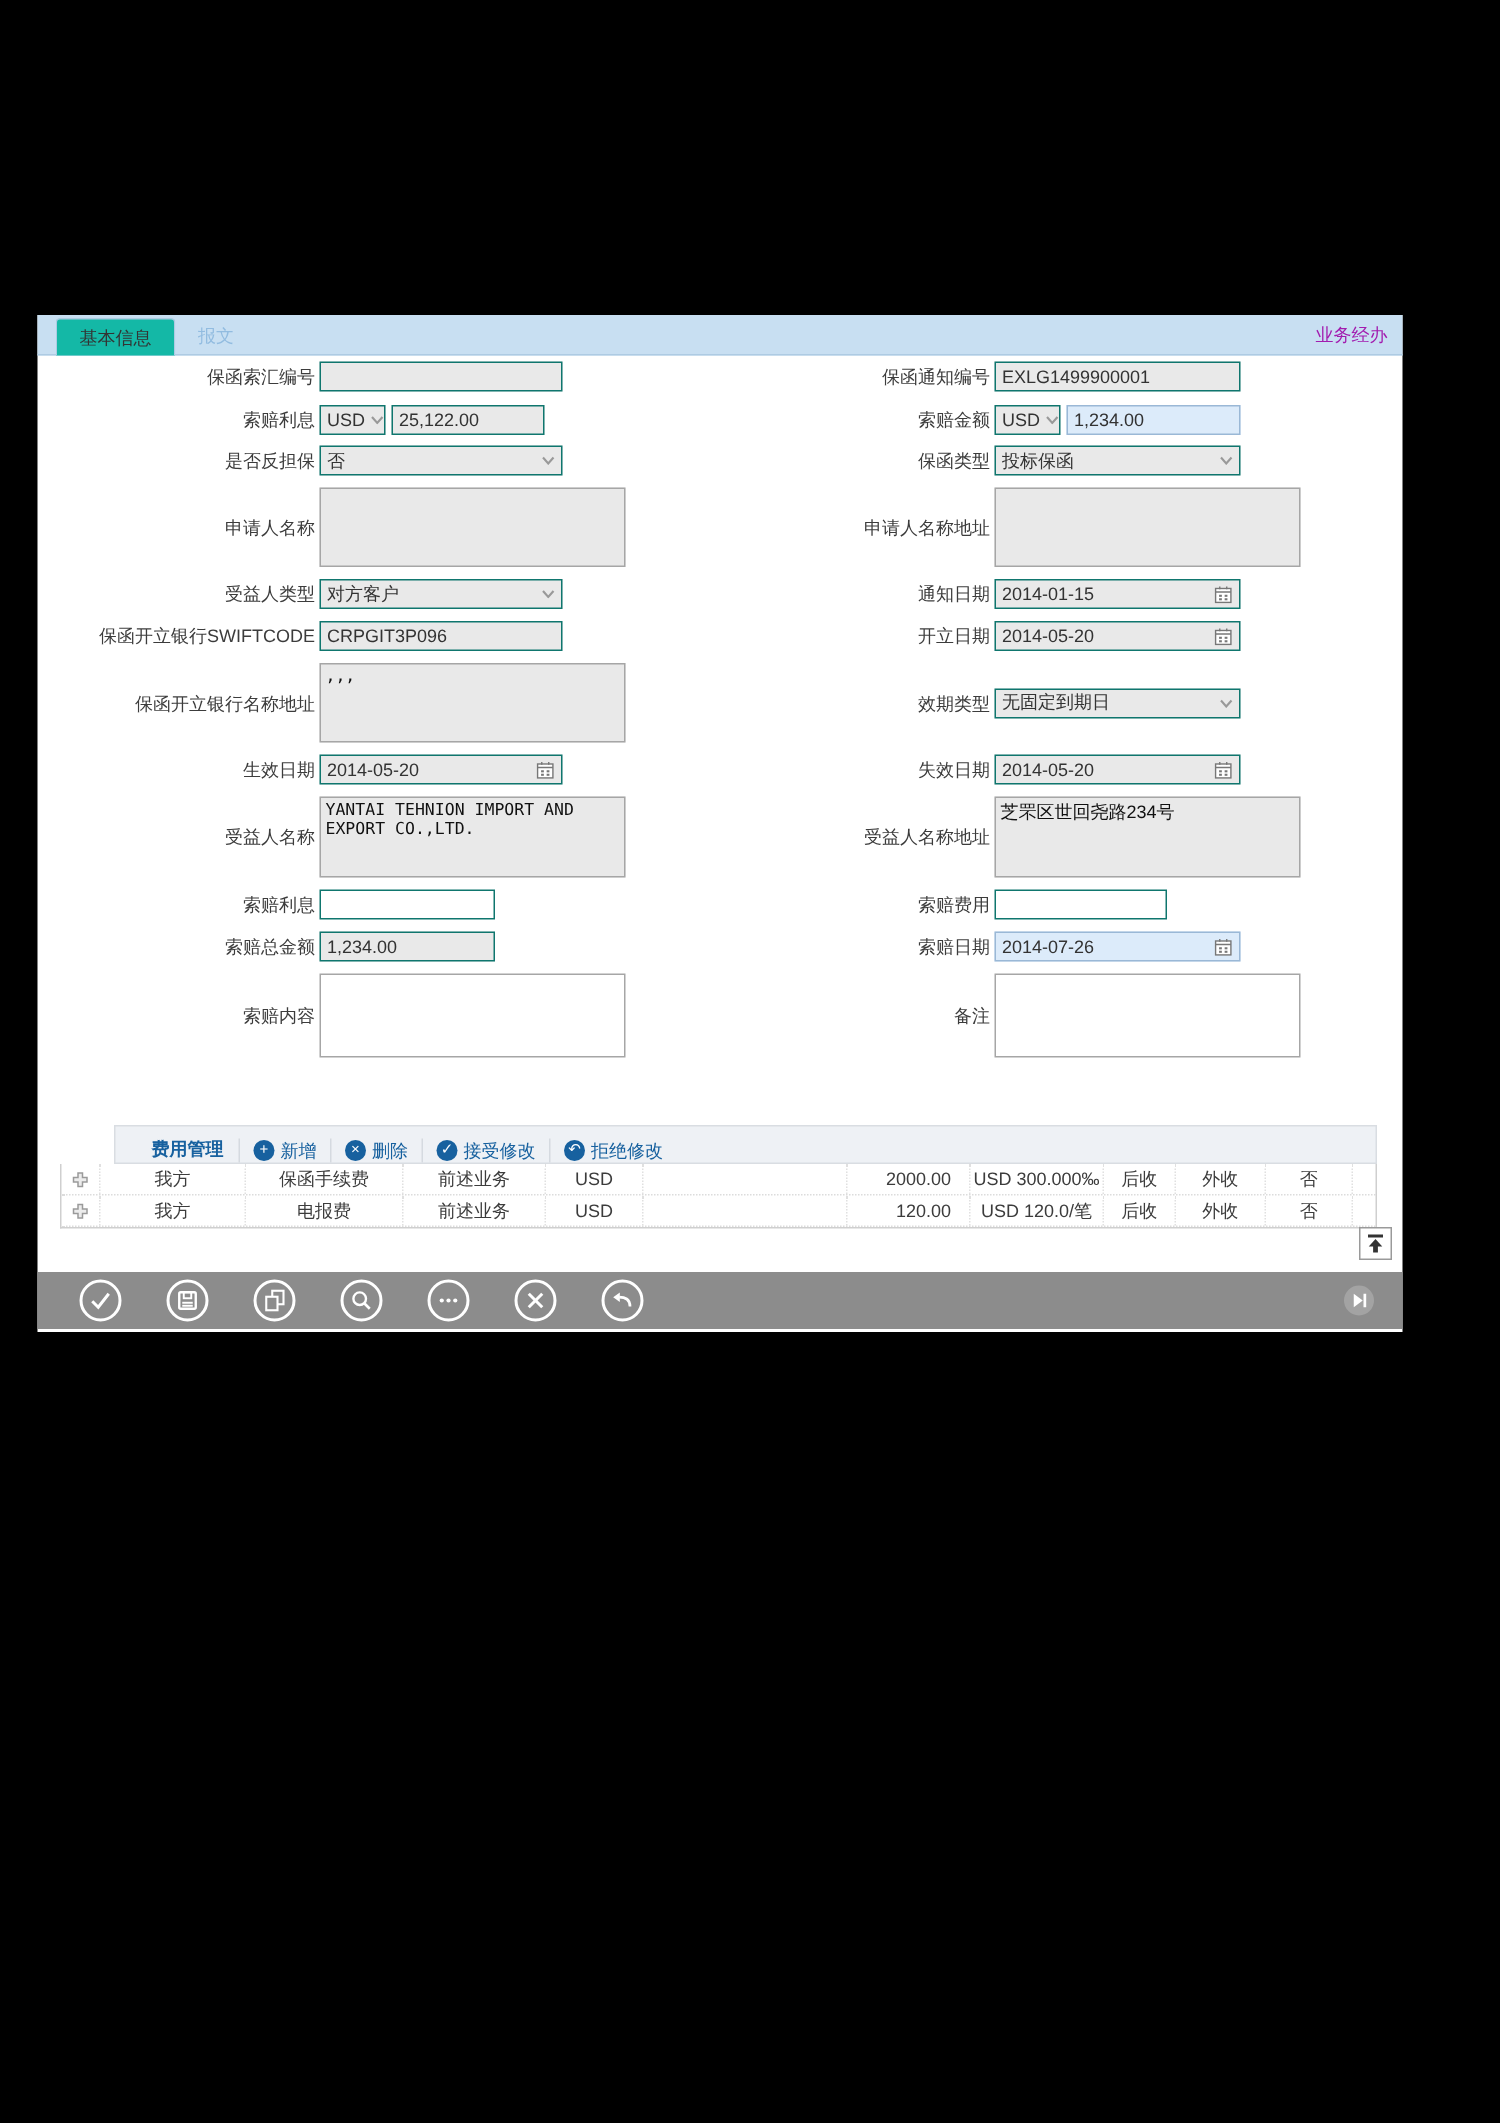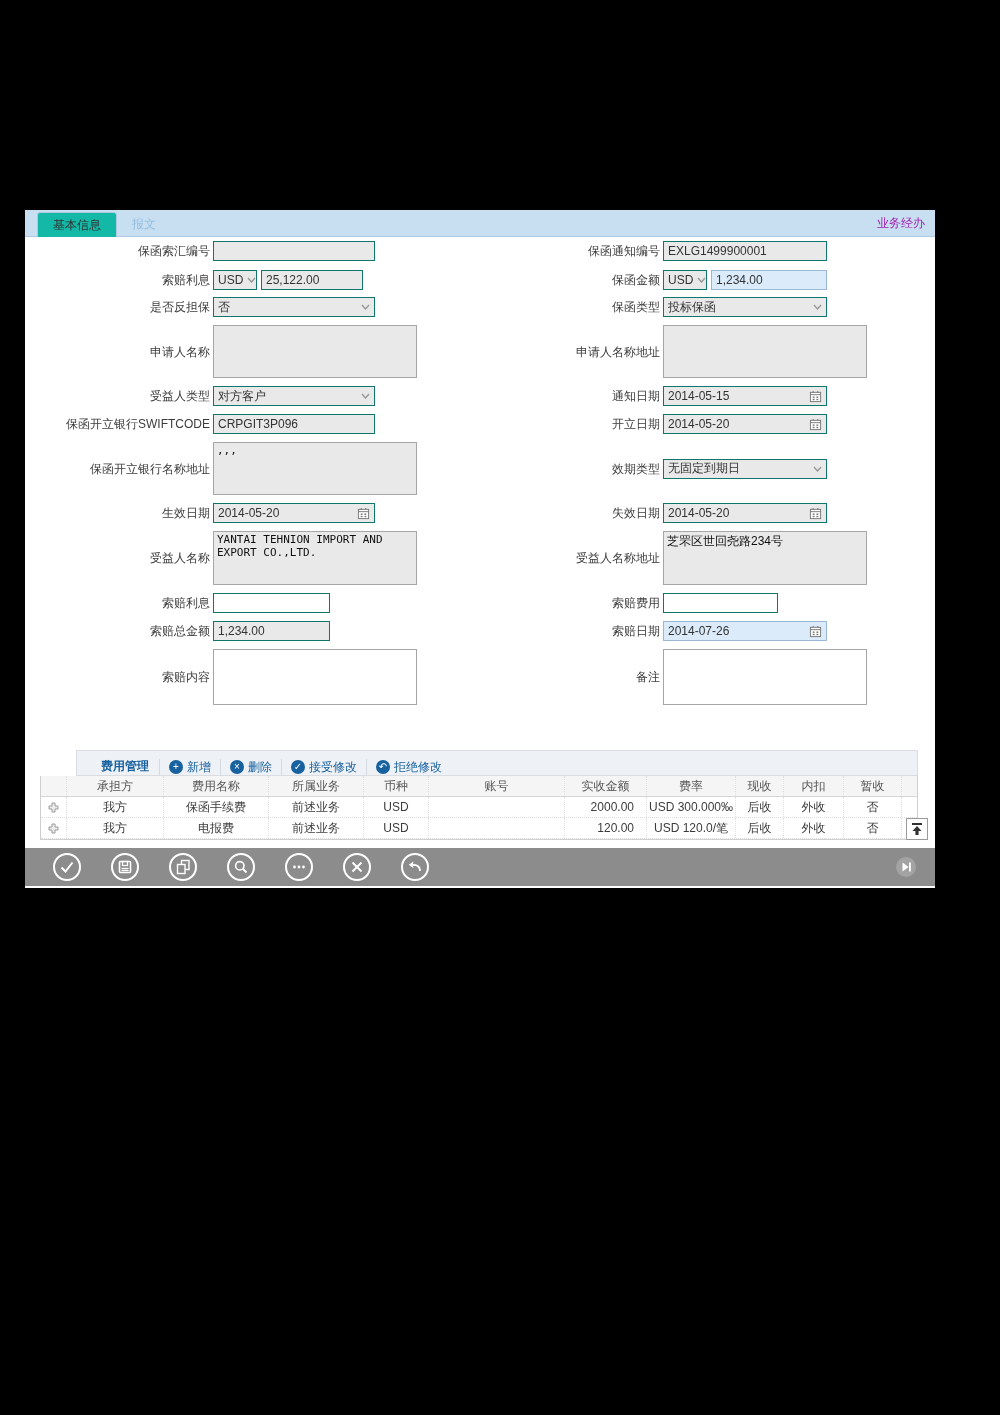--- a/index.html
+++ b/index.html
@@ -103,21 +103,21 @@
             <span>USD</span>
             <span class="chev">
               <svg width="9" height="6">
                 <polyline points="1,1 4.5,5 8,1" fill="none" stroke="#999" stroke-width="1.4"></polyline>
               </svg>
             </span>
           </span>
         <input class="ctl w114" readonly="" value="25,122.00" style="">
       </div>
       <div class="half hr">
-        <span class="lab">保函金额</span>
+        <span class="lab">索赔金额</span>
         <span class="ctl sel cursel">
             <span>USD</span>
             <span class="chev">
               <svg width="9" height="6">
                 <polyline points="1,1 4.5,5 8,1" fill="none" stroke="#999" stroke-width="1.4"></polyline>
               </svg>
             </span>
           </span>
         <input class="ctl w116 hilite" value="1,234.00" style="">
       </div>
@@ -167,21 +167,21 @@
             <span class="chev">
               <svg width="9" height="6">
                 <polyline points="1,1 4.5,5 8,1" fill="none" stroke="#999" stroke-width="1.4"></polyline>
               </svg>
             </span>
           </span>
       </div>
       <div class="half hr">
         <span class="lab">通知日期</span>
         <span class="ctl date w164">
-            <span>2014-05-15</span>
+            <span>2014-01-15</span>
             <span class="calic">
               <svg width="13" height="13" viewBox="0 0 14 14">
                 <rect x="1.5" y="2.5" width="11" height="10" fill="#fff" stroke="#777"></rect>
                 <line x1="1.5" y1="5" x2="12.5" y2="5" stroke="#777"></line>
                 <line x1="4.5" y1="1" x2="4.5" y2="3" stroke="#777"></line>
                 <line x1="9.5" y1="1" x2="9.5" y2="3" stroke="#777"></line>
                 <rect x="4" y="7" width="2" height="1.5" fill="#777"></rect>
                 <rect x="8" y="7" width="2" height="1.5" fill="#777"></rect>
                 <rect x="4" y="9.5" width="2" height="1.5" fill="#777"></rect>
                 <rect x="8" y="9.5" width="2" height="1.5" fill="#777"></rect>
@@ -347,34 +347,20 @@
       <span class="fbtn">
           <span class="fbico">✓</span>
           <span>接受修改</span>
         </span>
       <span class="fbtn">
           <span class="fbico">↶</span>
           <span>拒绝修改</span>
         </span>
     </div>
     <div class="tbl">
-      <div class="trow thead">
-        <span class="tc c0"></span>
-        <span class="tc c1">承担方</span>
-        <span class="tc c2">费用名称</span>
-        <span class="tc c3">所属业务</span>
-        <span class="tc c4">币种</span>
-        <span class="tc c5">账号</span>
-        <span class="tc c6">实收金额</span>
-        <span class="tc c7">费率</span>
-        <span class="tc c8">现收</span>
-        <span class="tc c9">内扣</span>
-        <span class="tc c10">暂收</span>
-        <span class="tc cf"></span>
-      </div>
       <div class="trow tdata">
         <span class="tc c0">
             <span class="handle">
               <svg width="11" height="11" viewBox="0 0 11 11">
                 <path d="M4 1h3v3h3v3H7v3H4V7H1V4h3z" fill="#ececec" stroke="#9a9a9a"></path>
               </svg>
             </span>
           </span>
         <span class="tc c1">我方</span>
         <span class="tc c2">保函手续费</span>

